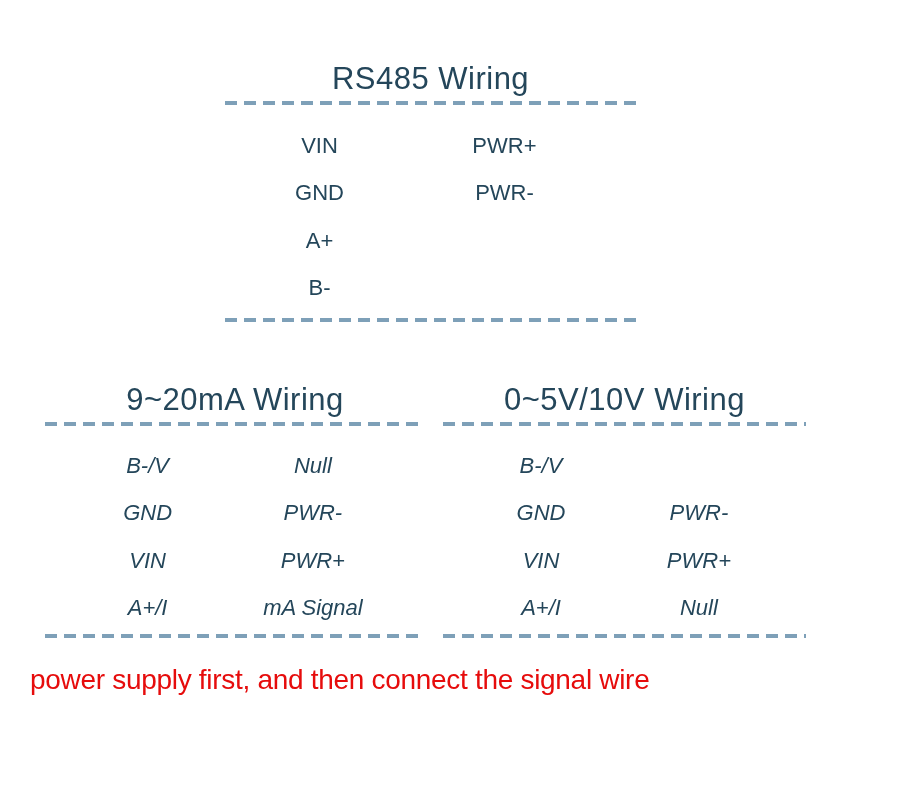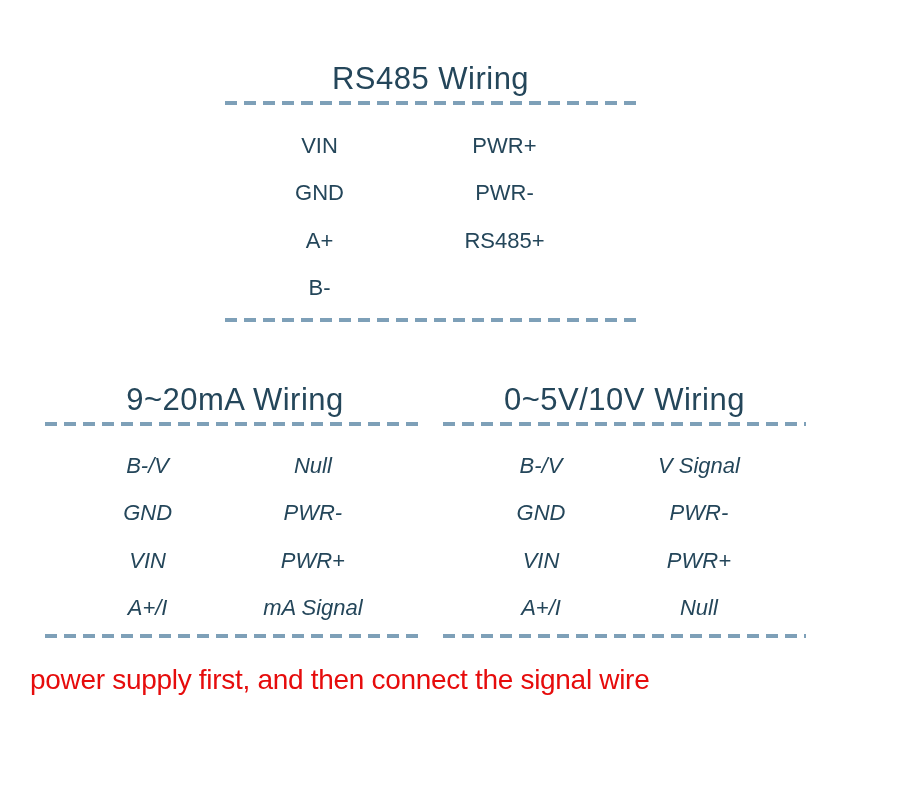--- a/index.html
+++ b/index.html
@@ -101,21 +101,20 @@
     <div class="pin-row">
       <span>VIN</span>
       <span>PWR+</span>
     </div>
     <div class="pin-row">
       <span>GND</span>
       <span>PWR-</span>
     </div>
     <div class="pin-row">
       <span>A+</span>
-      <span>RS485+</span>
     </div>
     <div class="pin-row">
       <span>B-</span>
     </div>
   </div>
   <div class="dash-line dash-bottom"></div>
 </div>
 
 <div class="section" id="section-ma420">
   <div class="section-title">9~20mA Wiring</div>
@@ -140,21 +139,20 @@
   </div>
   <div class="dash-line dash-bottom"></div>
 </div>
 
 <div class="section" id="section-v0510">
   <div class="section-title">0~5V/10V Wiring</div>
   <div class="dash-line dash-top"></div>
   <div class="pin-rows">
     <div class="pin-row">
       <span>B-/V</span>
-      <span>V Signal</span>
     </div>
     <div class="pin-row">
       <span>GND</span>
       <span>PWR-</span>
     </div>
     <div class="pin-row">
       <span>VIN</span>
       <span>PWR+</span>
     </div>
     <div class="pin-row">

